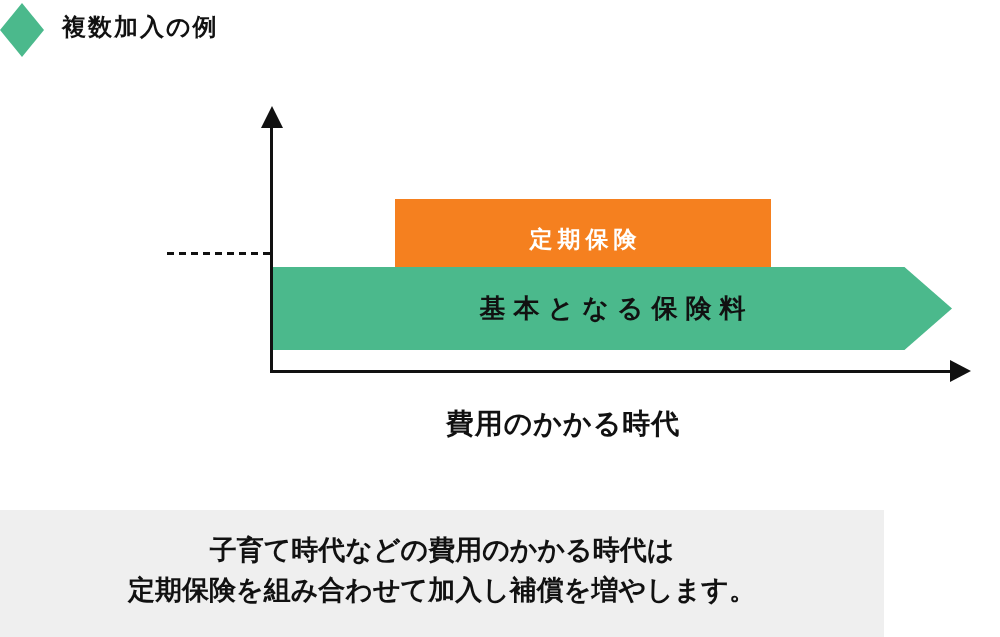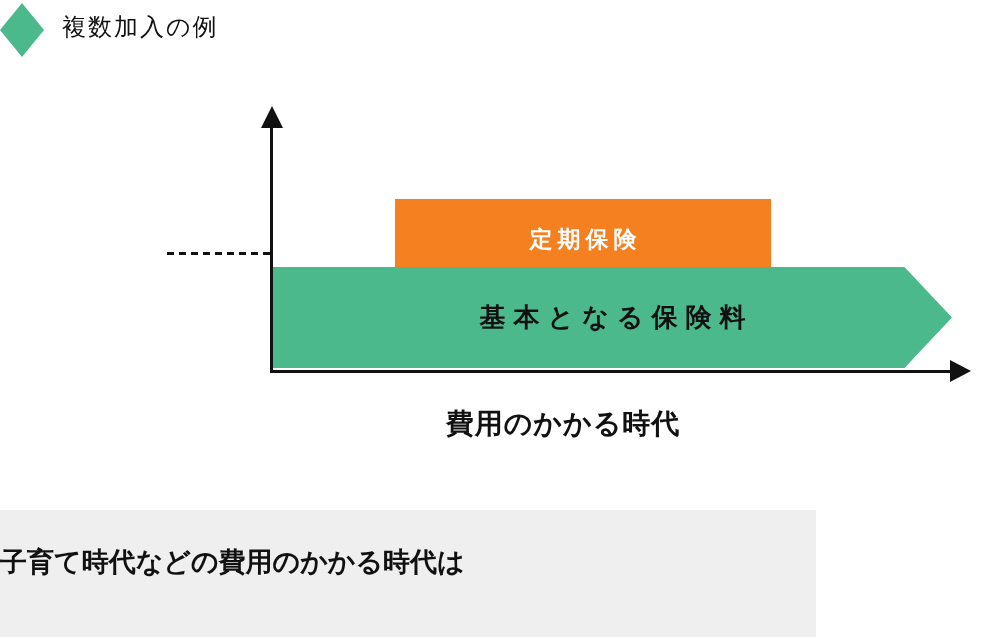--- a/index.html
+++ b/index.html
@@ -24,21 +24,21 @@
     width: 44px;
     height: 54px;
     background: #4BB98C;
     clip-path: polygon(50% 0, 100% 50%, 50% 100%, 0 50%);
   }
   .title {
     position: absolute;
     left: 62px;
     top: 11px;
     font-size: 24px;
-    font-weight: normal;
+    font-weight: bold;
     letter-spacing: 2px;
     white-space: nowrap;
   }
   
   .y-axis-line {
     position: absolute;
     left: 270px;
     top: 118px;
     width: 3px;
     height: 255px;
@@ -107,21 +107,21 @@
     font-weight: bold;
     letter-spacing: 5px;
     text-indent: 5px;
     white-space: nowrap;
   }
   .base-band {
     position: absolute;
     left: 273px;
     top: 267px;
     width: 679px;
-    height: 101px;
+    height: 83px;
     background: #4BB98C;
     clip-path: polygon(0 0, 93% 0, 100% 50%, 93% 100%, 0 100%);
     display: flex;
     align-items: center;
     justify-content: center;
   }
   .base-band span {
     color: #111111;
     font-size: 26px;
     font-weight: bold;
@@ -137,25 +137,26 @@
     font-size: 28px;
     font-weight: bold;
     letter-spacing: 1px;
     white-space: nowrap;
   }
   
   .footer {
     position: absolute;
     left: 0;
     top: 510px;
-    width: 816px;
+    width: 884px;
     height: 127px;
     background: #EFEFEF;
     box-sizing: border-box;
-    padding-top: 32px;
+    padding-top: 20px;
+    text-align: center;
   }
   .footer-line {
     font-size: 27px;
     font-weight: bold;
     line-height: 40px;
     white-space: nowrap;
   }
 </style>
 </head>
 <body>
@@ -176,15 +177,16 @@
     <span>定期保険</span>
   </div>
   <div class="base-band">
     <span>基本となる保険料</span>
   </div>
 
   <div class="x-label">費用のかかる時代</div>
 
   <div class="footer">
     <div class="footer-line">子育て時代などの費用のかかる時代は</div>
+    <div class="footer-line">定期保険を組み合わせて加入し補償を増やします。</div>
   </div>
 
 </div>
 
 </body></html>

